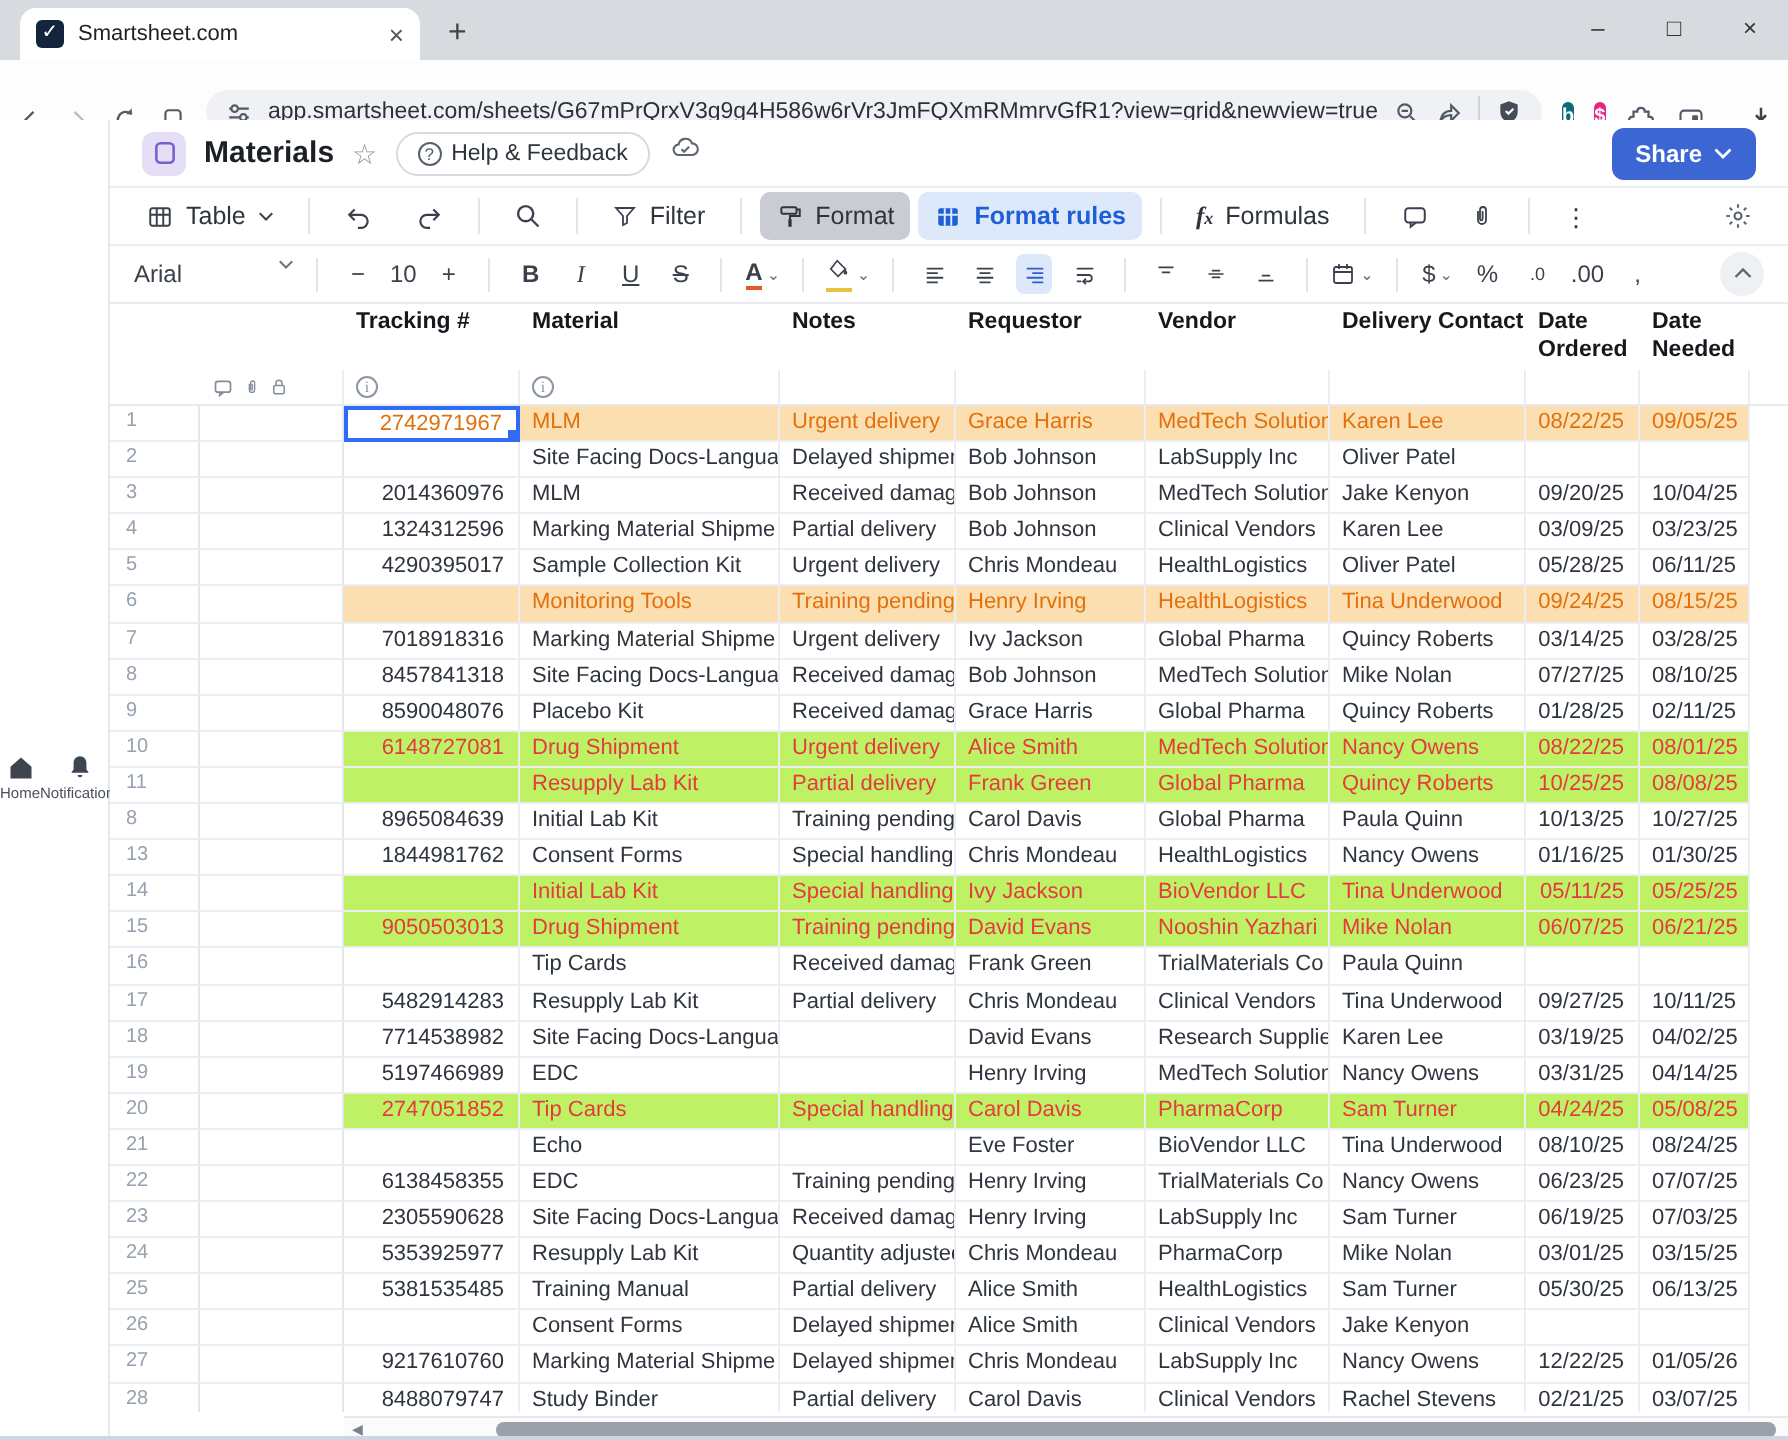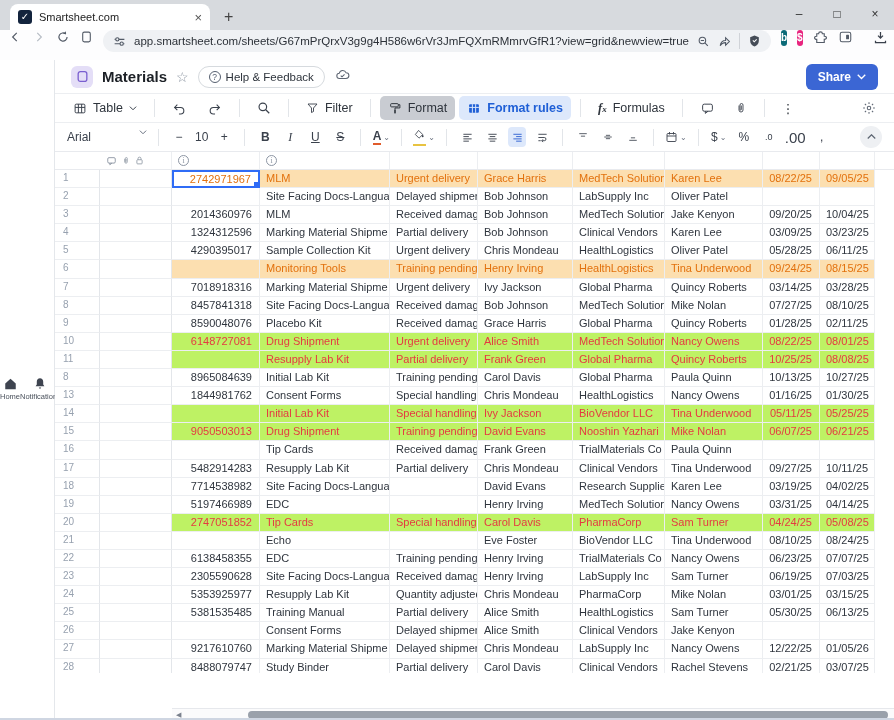--- a/index.html
+++ b/index.html
@@ -9,21 +9,21 @@
   
   .titlebar { position:absolute; left:0; top:0; width:894px; height:30px; background:#d7dade; display:flex; align-items:flex-end; }
   .tab { margin-left:10px; width:200px; height:26px; background:#fff; border-radius:8px 8px 0 0; display:flex; align-items:center; padding:0 8px; gap:7px; }
   .favicon { width:14px; height:14px; background:#13243d; border-radius:3px; color:#fff; font-size:10px; line-height:14px; text-align:center; flex:0 0 auto; }
   .tab-title { font-size:11px; color:#222; flex:1 1 auto; white-space:nowrap; overflow:hidden; }
   .tab-close { font-size:13px; color:#555; }
   .newtab { font-size:16px; color:#444; margin-left:14px; margin-bottom:4px; }
   .wincontrols { margin-left:auto; display:flex; align-self:flex-start; }
   .wincontrols span { width:38px; height:28px; display:flex; align-items:center; justify-content:center; font-size:12px; color:#333; }
 
-  .urlbar { position:absolute; left:0; top:30px; width:894px; height:38px; background:#fdfdfe; border-bottom:1px solid #e2e4e8; display:flex; align-items:flex-start; padding:0 8px; gap:10px; }
+  .urlbar { position:absolute; left:0; top:30px; width:894px; height:38px; background:#fdfdfe; border-bottom:1px solid #e2e4e8; display:flex; align-items:flex-end; padding:0 8px; gap:10px; }
   .nav-ic { color:#5f6673; display:flex; align-items:center; }
   .nav-ic svg { display:block; }
   .urlfield { flex:1 1 auto; height:22px; background:#eff1f4; border-radius:11px; display:flex; align-items:center; padding:0 10px; gap:8px; }
   .url-text { font-size:11.5px; color:#2c3138; flex:1 1 auto; white-space:nowrap; overflow:hidden; }
   .ext { width:16px; height:16px; border-radius:4px; color:#fff; font-size:10px; font-weight:bold; text-align:center; line-height:16px; }
   .ext.teal { background:#0b6b78; }
   .ext.pink { background:#e8257f; }
   .chrome-div { width:1px; height:16px; background:#d0d3d8; }
 
   
@@ -470,30 +470,42 @@
         </svg>
         <span class="small-cara">⌄</span>
       </span>
     <span class="fb-sep"></span>
     <span class="fb-ic">
         <span>$</span>
         <span class="small-cara">⌄</span>
       </span>
     <span class="fb-ic">%</span>
     <span class="fb-ic" style="font-size:9px;">.0</span>
-    <span class="fb-ic" style="font-size:15px;">.00</span>
+    <span class="fb-ic" style="font-size:12px;">.00</span>
     <span class="fb-ic">,</span>
     <span class="fb-collapse">
         <svg width="9" height="6" viewBox="0 0 12 8">
           <path d="M1 6 L6 1 L11 6" stroke="#5d6572" stroke-width="1.6" fill="none"></path>
         </svg>
       </span>
   </div>
 
   <div class="sheet">
+    <div class="gridtpl colheaders">
+      <div class="hcell"></div>
+      <div class="hcell"></div>
+      <div class="hcell">Tracking #</div>
+      <div class="hcell">Material</div>
+      <div class="hcell">Notes</div>
+      <div class="hcell">Requestor</div>
+      <div class="hcell">Vendor</div>
+      <div class="hcell">Delivery Contact</div>
+      <div class="hcell">Date Ordered</div>
+      <div class="hcell">Date Needed</div>
+    </div>
     <div class="gridtpl subrow">
       <div class="scell"></div>
       <div class="scell">
         <svg width="11" height="10" viewBox="0 0 24 24">
             <rect x="3" y="4" width="18" height="13" rx="3" stroke="#828c9a" stroke-width="2" fill="none"></rect>
             <path d="M8 17 v4 l5 -4" stroke="#828c9a" stroke-width="2" fill="none"></path>
           </svg>
         <svg width="8" height="11" viewBox="0 0 24 24">
             <path d="M8 7 v9 a4 4 0 0 0 8 0 V6 a3 3 0 0 0 -6 0 v9 a1.3 1.3 0 0 0 2.6 0 V7" stroke="#828c9a" stroke-width="2" fill="none"></path>
           </svg>

